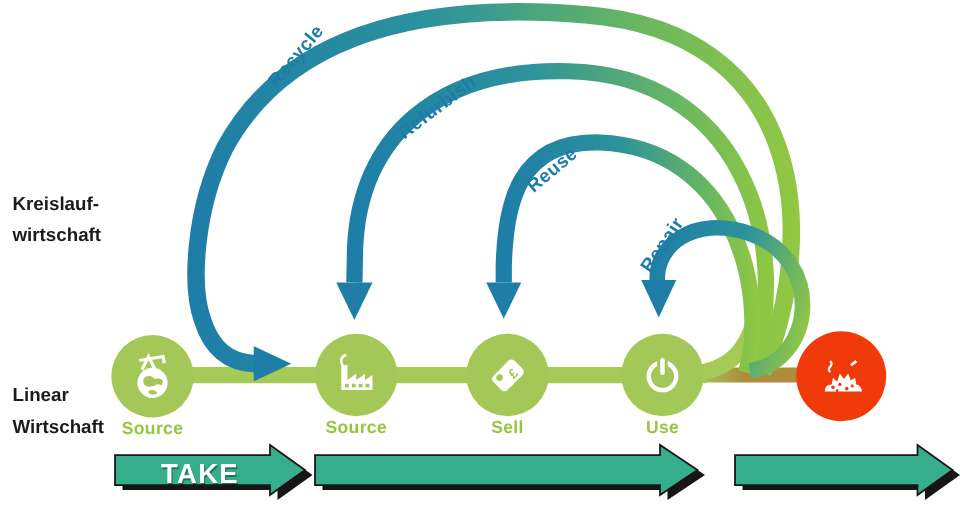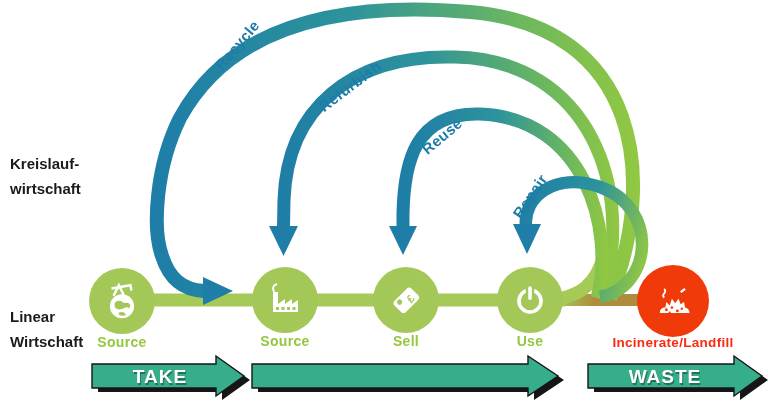--- a/index.html
+++ b/index.html
@@ -8,21 +8,21 @@
   #diagram-svg{position:absolute;left:0;top:0;}
   .black-label{position:absolute;left:10px;color:#1b1b1b;font-weight:bold;font-size:15px;line-height:25px;margin-top:32px;}
   .loop-label{position:absolute;color:#1d7ca8;font-weight:bold;font-size:15px;letter-spacing:.4px;
               transform:translate(-50%,-50%) rotate(var(--rot));white-space:nowrap;}
   .node{position:absolute;border-radius:50%;background:#a3c857;display:flex;align-items:center;justify-content:center;}
   .node.green{width:66px;height:66px;}
   .node.red{width:72px;height:72px;background:#f13a0a;}
   .node-label{position:absolute;transform:translateX(-50%);font-weight:bold;font-size:14px;
               color:#93c73f;white-space:nowrap;letter-spacing:.3px;text-align:left;}
   .node-label.red{color:#fa2b0f;font-size:13.5px;}
-  .stage-text{position:absolute;transform:translateX(-50%);color:#fff;font-weight:bold;font-size:19px;
+  .stage-text{position:absolute;transform:translateX(-50%);color:#fff;font-weight:bold;font-size:22px;
               letter-spacing:1px;text-shadow:1px 2px 0 rgba(0,0,0,.35);}
 </style>
 </head>
 <body>
 
 <div id="canvas">
 
   <svg id="diagram-svg" width="768" height="404" viewBox="0 0 768 404">
     <defs>
       <linearGradient id="gradRecycle" gradientUnits="userSpaceOnUse" x1="160" y1="150" x2="660" y2="150">
@@ -159,18 +159,16 @@
       </g>
       <path d="M12 17q-2-2 0-4 2-2 0-4" stroke="#fff" stroke-width="1.6" fill="none"></path>
       <path d="M27 12l4-3" stroke="#fff" stroke-width="2" fill="none"></path>
     </svg>
   </div>
 
   <span class="node-label" style="left:122px;top:334px">Source</span>
   <span class="node-label" style="left:285px;top:333px">Source</span>
   <span class="node-label" style="left:406px;top:333px">Sell</span>
   <span class="node-label" style="left:530px;top:333px">Use</span>
-  <span class="node-label red" style="left:673px;top:335px">Incinerate/Landfill</span>
 
   <span class="stage-text" style="left:160px;top:366px">TAKE</span>
-  <span class="stage-text" style="left:665px;top:366px">WASTE</span>
 
 </div>
 
 </body></html>

